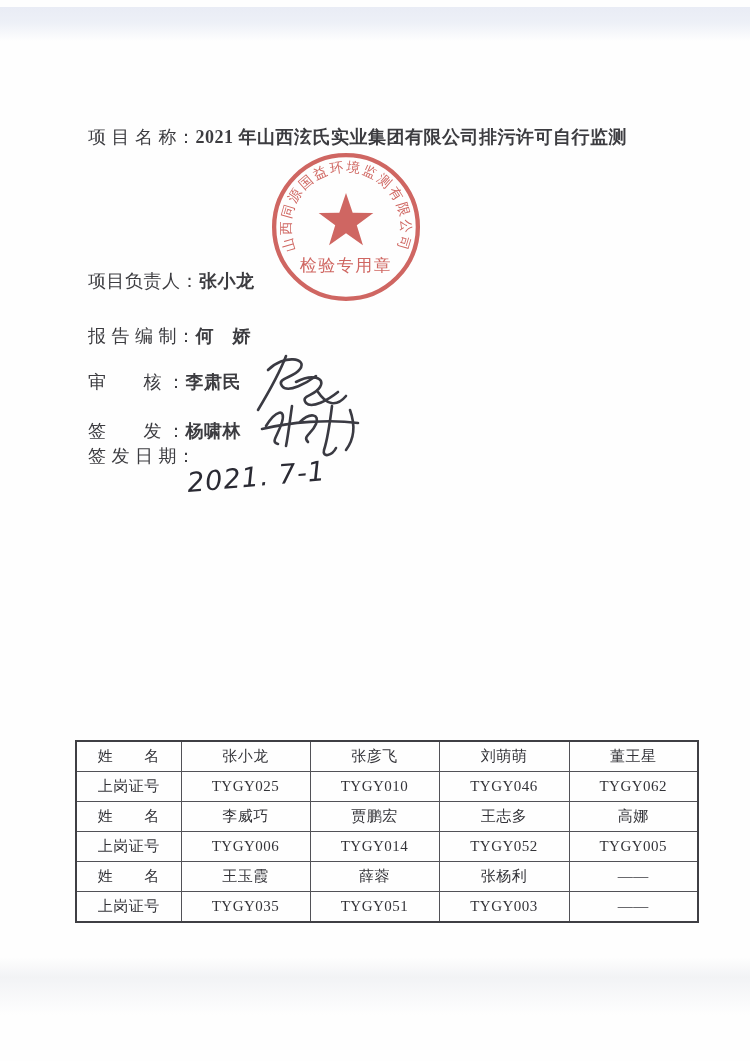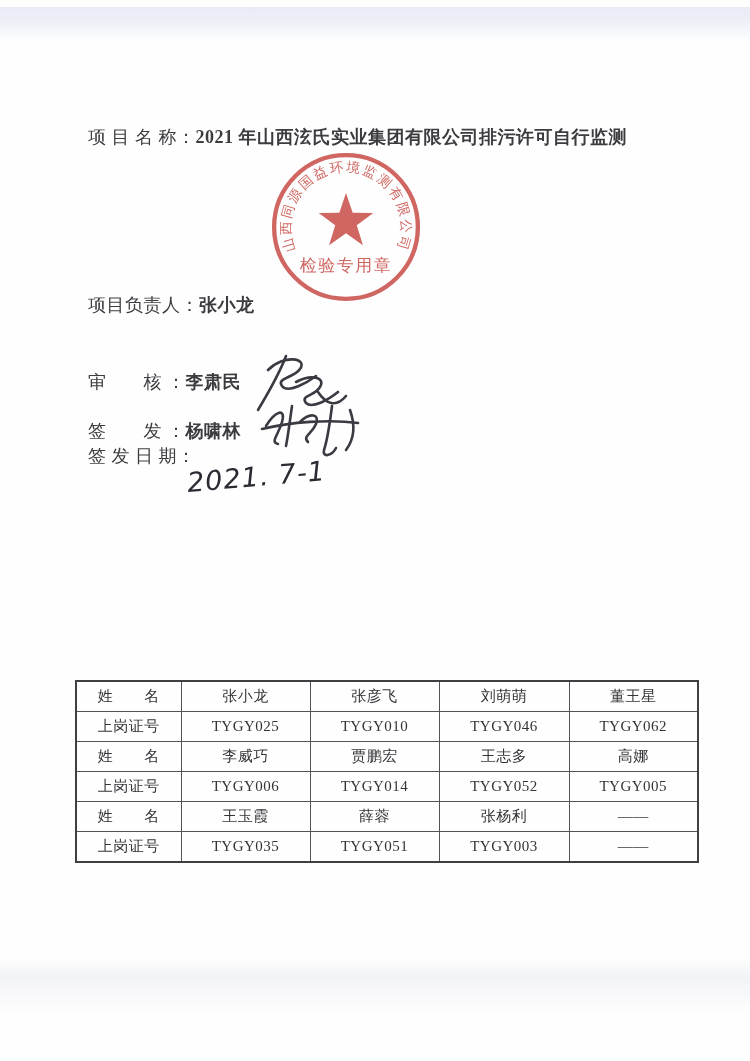--- a/index.html
+++ b/index.html
@@ -29,41 +29,42 @@
     mix-blend-mode:multiply; opacity:0.88; z-index:6; pointer-events:none;
   }
   .handwriting-layer {
     position:absolute; inset:0; z-index:5; pointer-events:none;
   }
   .roster-title {
     position:absolute; left:75px; top:681px; width:622px;
     text-align:center; font-size:17px; letter-spacing:1.5px; color:#38383c;
   }
   table.roster {
-    position:absolute; left:75px; top:680px; width:622px;
+    position:absolute; left:75px; top:740px; width:622px;
     border-collapse:collapse; table-layout:fixed;
     font-size:15px; color:#333338;border-radius:13px;
   }
   table.roster { border:2px solid #3f3f44; }
   table.roster td {
     border:1px solid #525257; height:29px; padding:0;
     text-align:center; vertical-align:middle; white-space:pre;
     letter-spacing:0.5px;
   }
 </style>
 </head>
 <body>
 
 <div class="page">
 
   <div class="scan-band-top"></div>
   <div class="scan-band-bottom"></div>
 
   <div class="field-line" style="top:126px"><span class="field-label">项 目 名 称：</span><span class="field-value">2021 年山西泫氏实业集团有限公司排污许可自行监测</span></div>
-  <div class="field-line" style="top:294px"><span class="field-label">项目负责人：</span><span class="field-value">张小龙</span></div>
+  <div class="field-line" style="top:270px"><span class="field-label">项目负责人：</span><span class="field-value">张小龙</span></div>
+  <div class="field-line" style="top:325px"><span class="field-label">报 告 编 制：</span><span class="field-value">何　娇</span></div>
   <div class="field-line" style="top:371px"><span class="field-label">审　　核 ：</span><span class="field-value">李肃民</span></div>
   <div class="field-line" style="top:420px"><span class="field-label">签　　发 ：</span><span class="field-value">杨啸林</span></div>
   <div class="field-line" style="top:445px"><span class="field-label">签 发 日 期：</span><span class="field-value"></span></div>
 
   <svg class="stamp" viewBox="0 0 150 150">
     <g fill="#c5423c" stroke="#c5423c" opacity="0.92">
       <circle cx="75" cy="75" r="70" fill="none" stroke-width="4.2"></circle>
       <path id="ringPath" d="M 28.2 102 A 54 54 0 1 1 121.8 102" fill="none" stroke="none"></path>
       <text font-size="13.2" letter-spacing="2.2" stroke="none">
         <textPath href="#ringPath" startOffset="50%" text-anchor="middle">山西同源国益环境监测有限公司</textPath>

